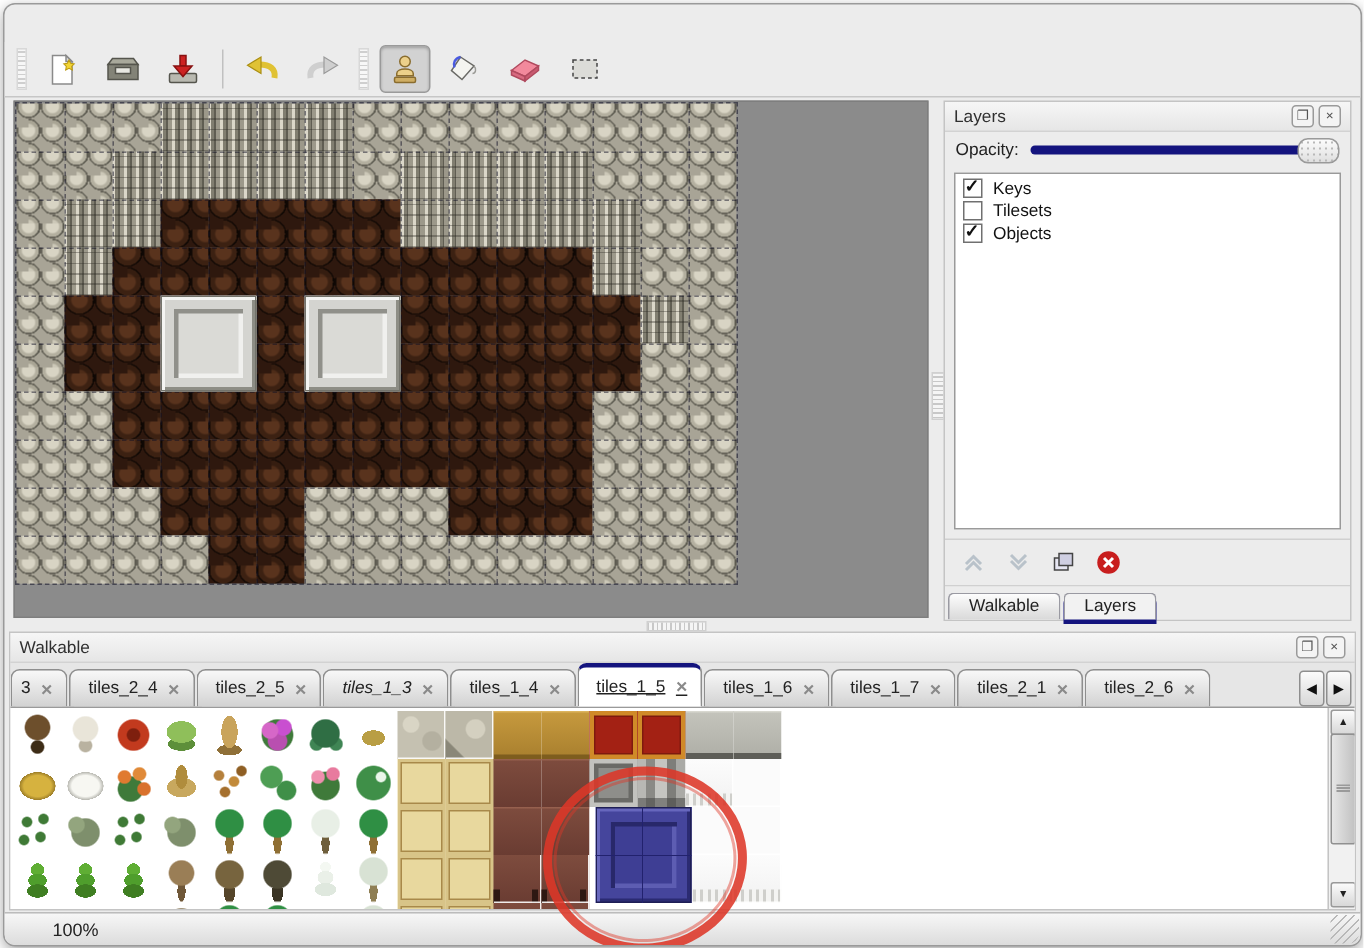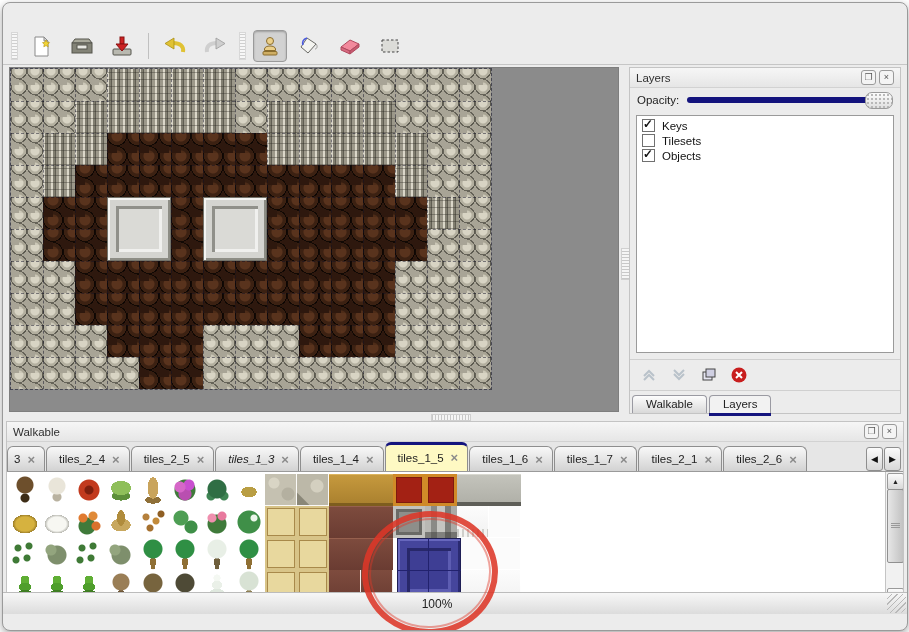--- a/index.html
+++ b/index.html
@@ -83,21 +83,21 @@
 
   
   .tilesets-panel{position:absolute;left:3px;top:418px;width:898px;height:186px;background:#ececec;
                   border:1px solid #c4c4c4;box-sizing:border-box;display:flex;flex-direction:column;}
   .ts-tabbar{height:29px;display:flex;align-items:flex-end;background:#e6e6e6;border-bottom:1px solid #9a9a9a;padding-left:0;}
   .ts-tab{display:flex;align-items:center;font-size:11.5px;color:#222;height:20px;padding:2px 9px 2px 12px;
           background:linear-gradient(#f8f8f8,#d2d2d2);border:1px solid #8e8e8e;border-bottom:none;
           border-radius:6px 6px 0 0;margin-right:1px;white-space:nowrap;}
   .ts-tab.first{padding-left:6px;}
   .ts-tab .tabx{margin-left:7px;font-size:13px;font-weight:bold;color:#8a8a8a;line-height:1;}
-  .ts-tab.active{background:#fef9c3;height:23px;border-top:3px solid #14147e;padding-top:1px;}
+  .ts-tab.active{background:#ffffff;height:23px;border-top:3px solid #14147e;padding-top:1px;text-decoration:underline;}
   .ts-scrollbtn{width:15px;height:22px;margin-left:1px;border:1px solid #8e8e8e;border-radius:3px;
                 background:linear-gradient(#fbfbfb,#d8d8d8);display:flex;align-items:center;justify-content:center;
                 font-size:9px;color:#111;}
   .ts-content{position:relative;flex:1;background:#fff;overflow:hidden;}
   .ts-grid{position:absolute;left:2px;top:2px;width:544px;display:flex;flex-wrap:wrap;}
   .ts{width:32px;height:32px;box-shadow:inset -1px 0 0 rgba(255,255,255,.9),inset 0 -1px 0 rgba(255,255,255,.9);}
 
   
   .c-e{background:#fff;box-shadow:none;}
   .c-t1{background:radial-gradient(circle at 16px 11px,#6d4f2c 0 8px,transparent 9px),radial-gradient(circle at 16px 24px,#3d2c16 0 4px,transparent 5px),#fff;}
@@ -152,22 +152,22 @@
   .ts-vscroll{position:absolute;right:0;top:0;bottom:0;width:17px;background:#f1f1f1;border-left:1px solid #c4c4c4;}
   .vs-btn{position:absolute;left:1px;width:15px;height:15px;border:1px solid #9a9a9a;border-radius:2px;
           background:linear-gradient(#fbfbfb,#d8d8d8);display:flex;align-items:center;justify-content:center;font-size:7px;color:#222;}
   .vs-up{top:1px;}  .vs-down{bottom:1px;}
   .vs-thumb{position:absolute;left:1px;top:17px;width:15px;height:72px;border:1px solid #909090;border-radius:2px;
             background:linear-gradient(90deg,#e6e6e6,#c2c2c2);}
   .vs-thumb::after{content:"";position:absolute;left:3px;right:3px;top:50%;height:5px;margin-top:-3px;
             background:repeating-linear-gradient(0deg,#9a9a9a 0 1px,transparent 1px 2px);}
 
   
-  .statusbar{position:absolute;left:0;bottom:16px;width:100%;height:22px;background:linear-gradient(#f7f7f7,#dcdcdc);
-             border-top:1px solid #bcbcbc;display:flex;align-items:center;justify-content:center;box-sizing:border-box;}
+  .statusbar{position:absolute;left:0;bottom:0;width:100%;height:22px;background:linear-gradient(#f7f7f7,#dcdcdc);
+             border-top:1px solid #bcbcbc;display:flex;align-items:center;justify-content:flex-start;box-sizing:border-box;padding-left:32px;}
   .zoomlbl{font-size:12px;color:#222;margin-right:36px;}
   .grip{position:absolute;right:1px;bottom:1px;width:19px;height:19px;border-radius:0 0 7px 0;
         background:repeating-linear-gradient(135deg,transparent 0 3px,#b8b8b8 3px 4px);}
 
   
   .red-circle{position:absolute;left:359px;top:508px;width:124px;height:112px;border:6px solid rgba(221,55,40,.88);
               border-radius:50%;transform:rotate(-5deg);pointer-events:none;z-index:50;}
   .red-circle::before{content:"";position:absolute;inset:1px;border:2px solid rgba(221,55,40,.45);border-radius:50%;}
 </style>
 </head>

